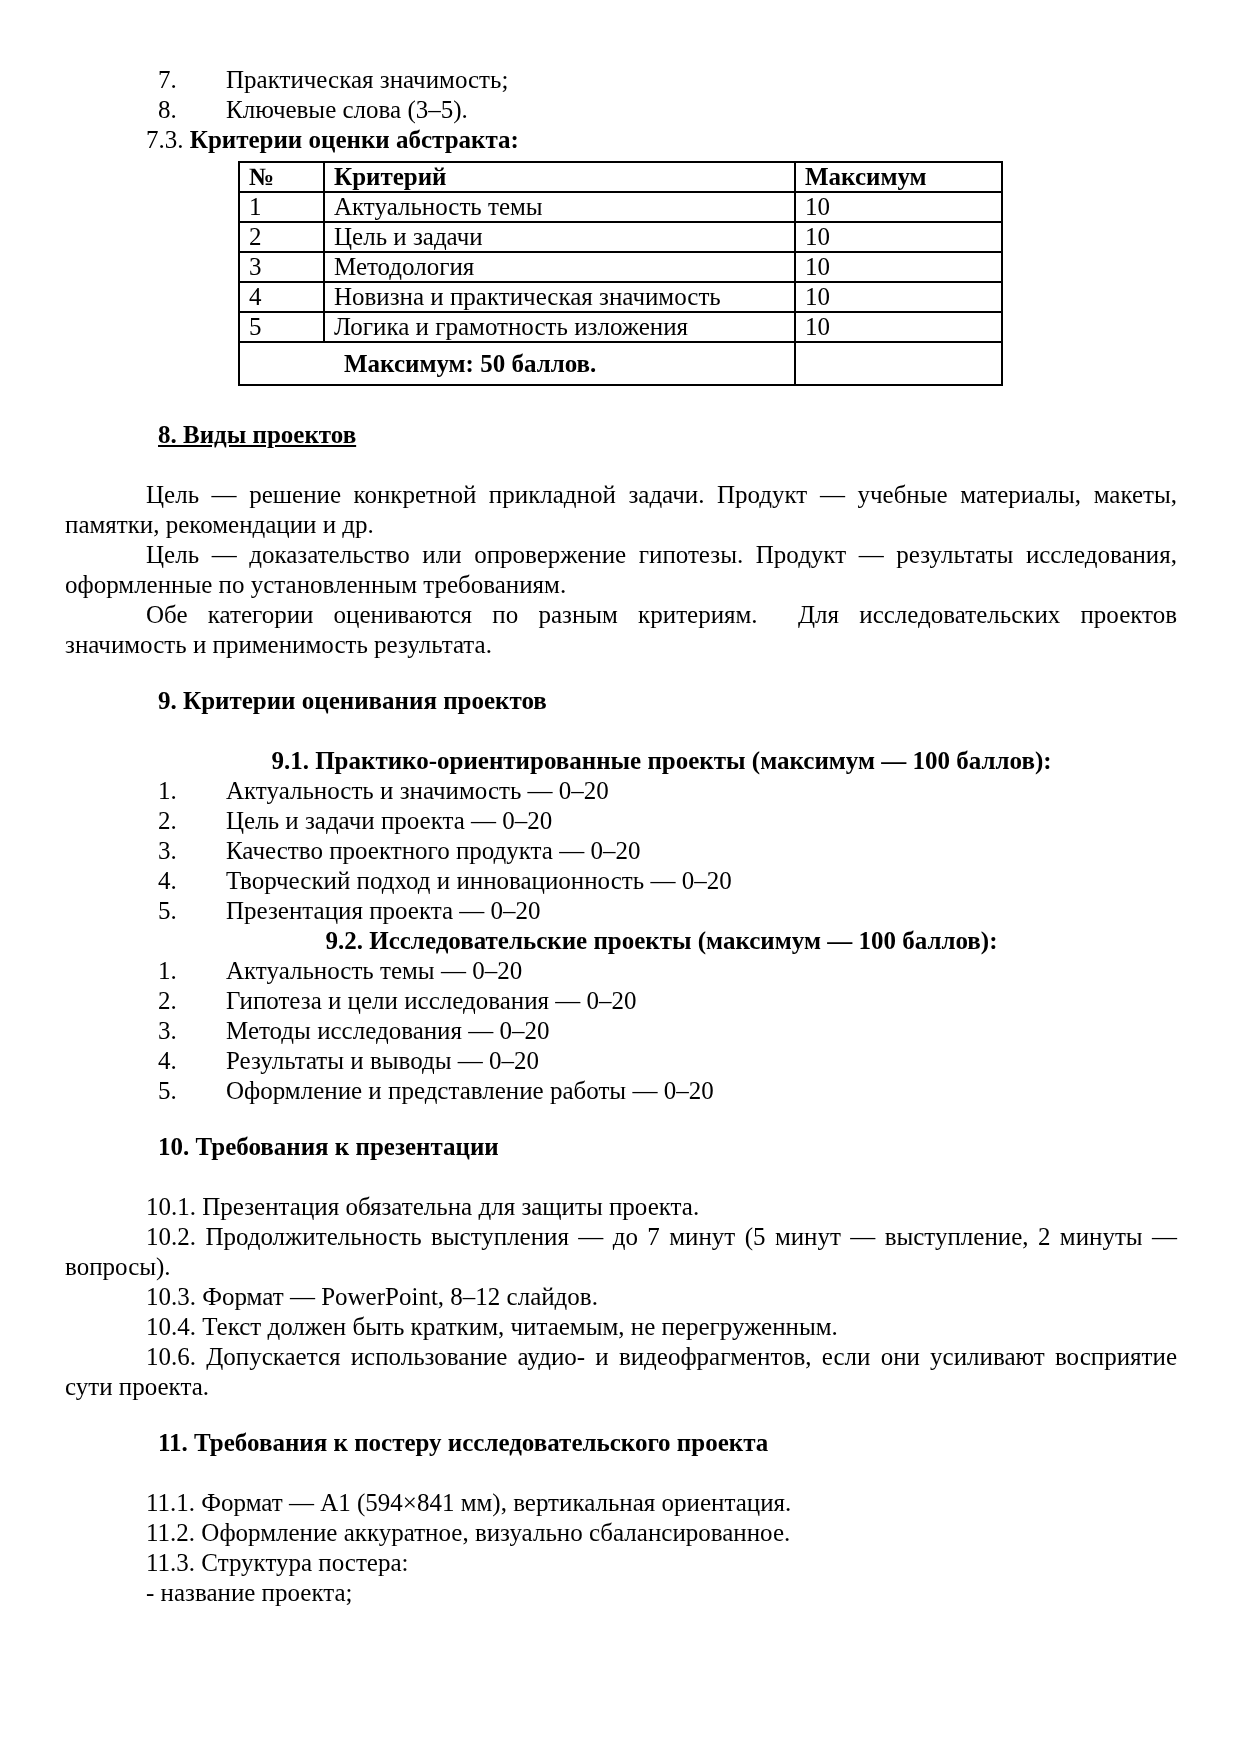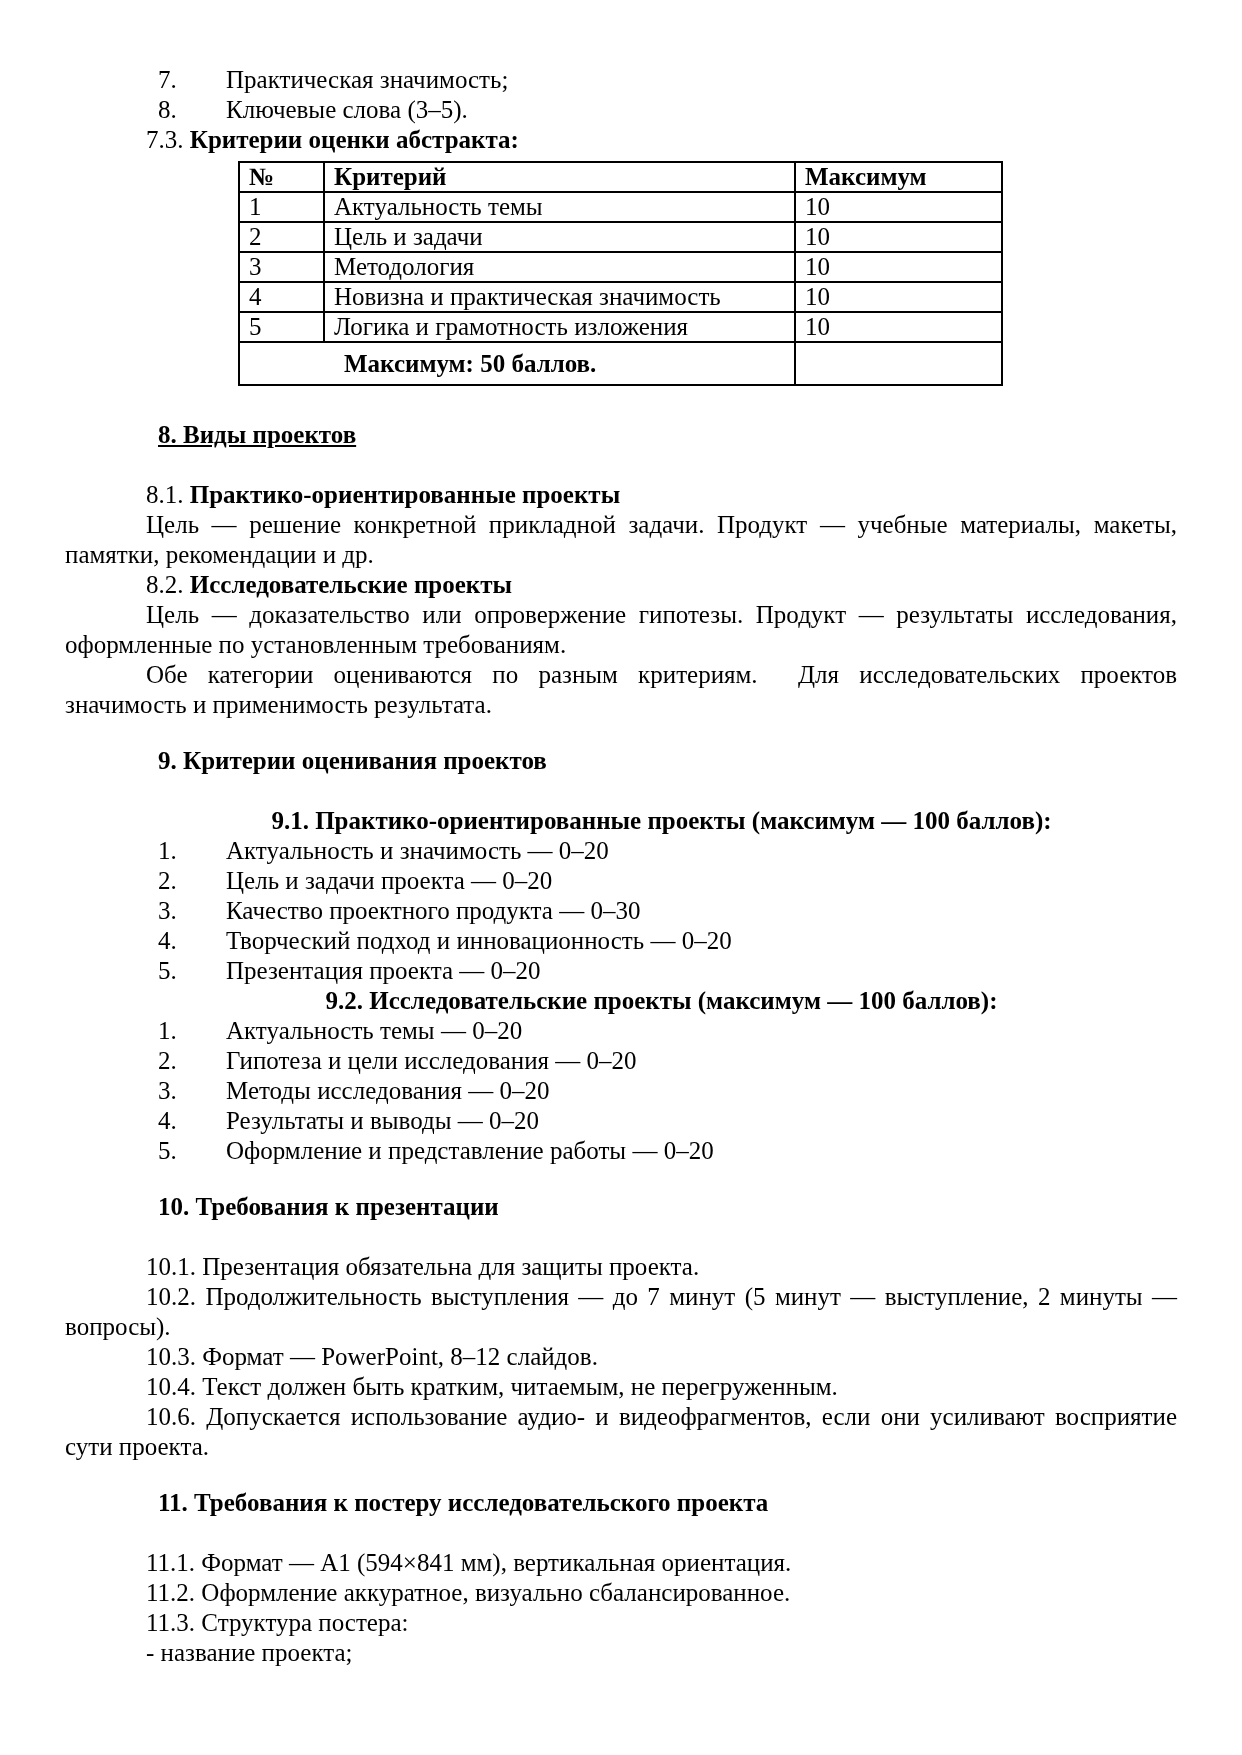--- a/index.html
+++ b/index.html
@@ -104,48 +104,40 @@
       </tr>
       <tr class="foot-row">
         <td class="foot" colspan="2">Максимум: 50 баллов.</td>
         <td></td>
       </tr>
     </tbody>
   </table>
 
   <div class="sec-h" id="h8">8. Виды проектов</div>
 
-  <div class="line ind">
-    <span>8.1.</span>
-    <span class="b">Практико-ориентированные проекты</span>
-  </div>
   <div class="jline ind">Цель — решение конкретной прикладной задачи. Продукт — учебные материалы, макеты,</div>
   <div class="line">памятки, рекомендации и др.</div>
 
-  <div class="line ind">
-    <span>8.2.</span>
-    <span class="b">Исследовательские проекты</span>
-  </div>
   <div class="jline ind">Цель — доказательство или опровержение гипотезы. Продукт — результаты исследования,</div>
   <div class="line">оформленные по установленным требованиям.</div>
 
   <div class="jline ind">Обе категории оцениваются по разным критериям.&nbsp; Для исследовательских проектов</div>
   <div class="line">значимость и применимость результата.</div>
 
   <div class="sec-h" id="h9">9. Критерии оценивания проектов</div>
 
   <div class="line ind b">9.1. Практико-ориентированные проекты (максимум — 100 баллов):</div>
   <div class="li">
     <span class="num">1.</span><span>Актуальность и значимость — 0–20</span>
   </div>
   <div class="li">
     <span class="num">2.</span><span>Цель и задачи проекта — 0–20</span>
   </div>
   <div class="li">
-    <span class="num">3.</span><span>Качество проектного продукта — 0–30</span>
+    <span class="num">3.</span><span>Качество проектного продукта — 0–20</span>
   </div>
   <div class="li">
     <span class="num">4.</span><span>Творческий подход и инновационность — 0–20</span>
   </div>
   <div class="li">
     <span class="num">5.</span><span>Презентация проекта — 0–20</span>
   </div>
 
   <div class="line ind b">9.2. Исследовательские проекты (максимум — 100 баллов):</div>
   <div class="li">

